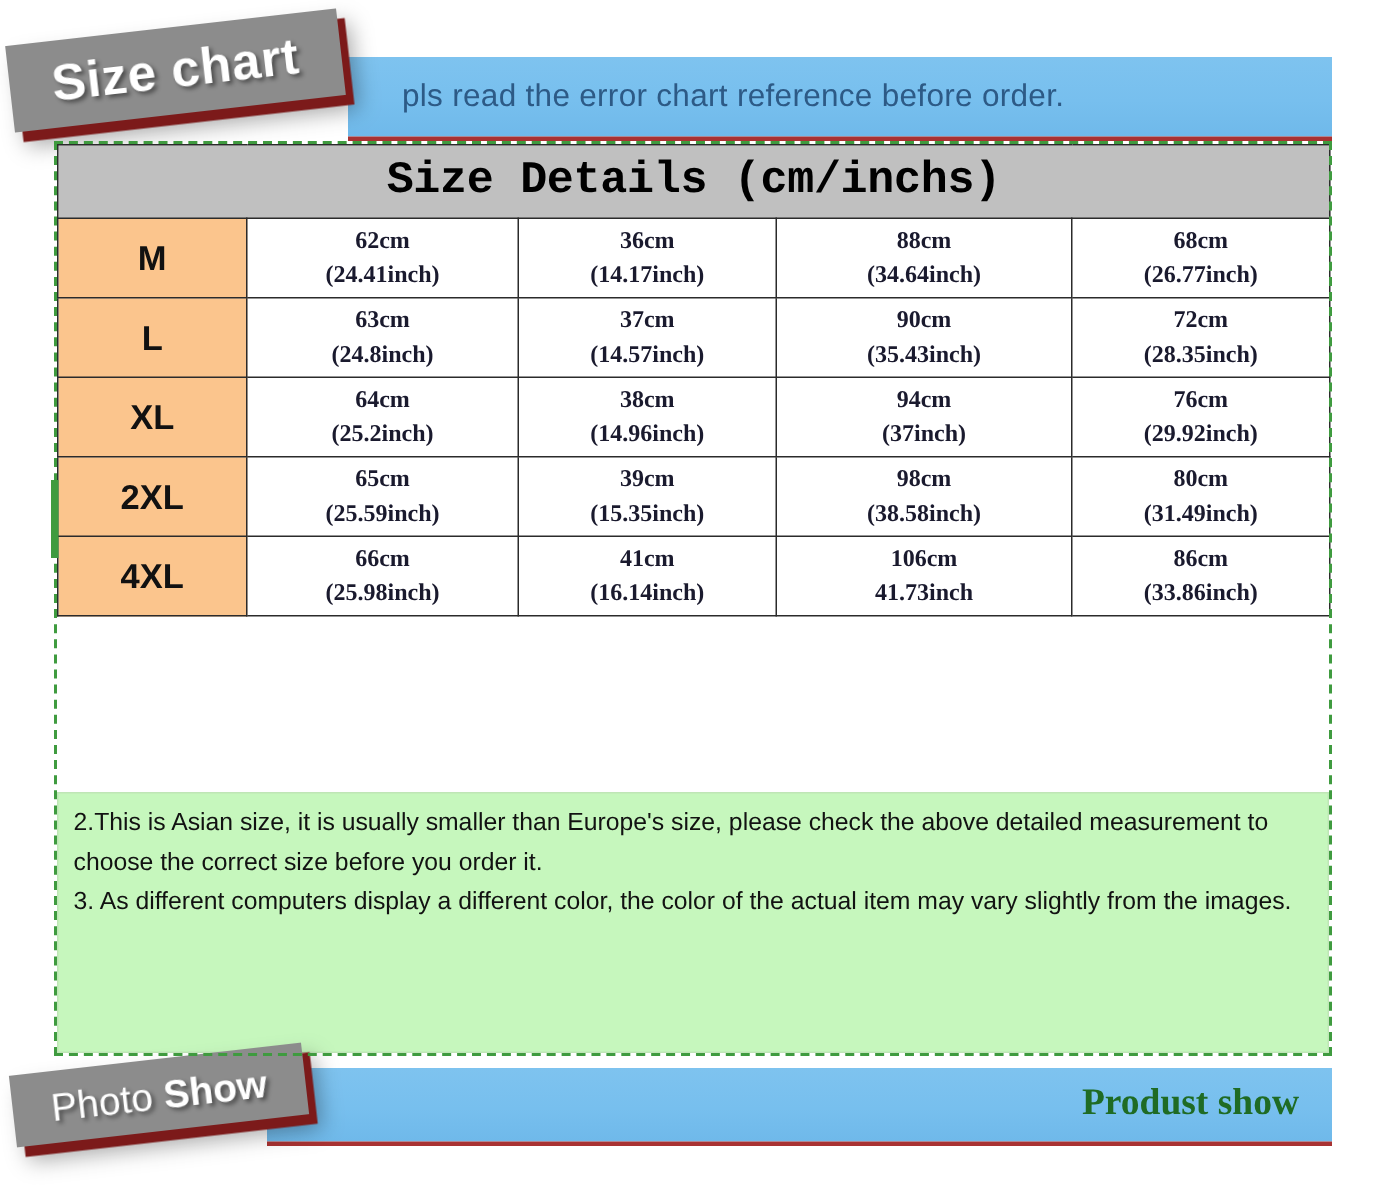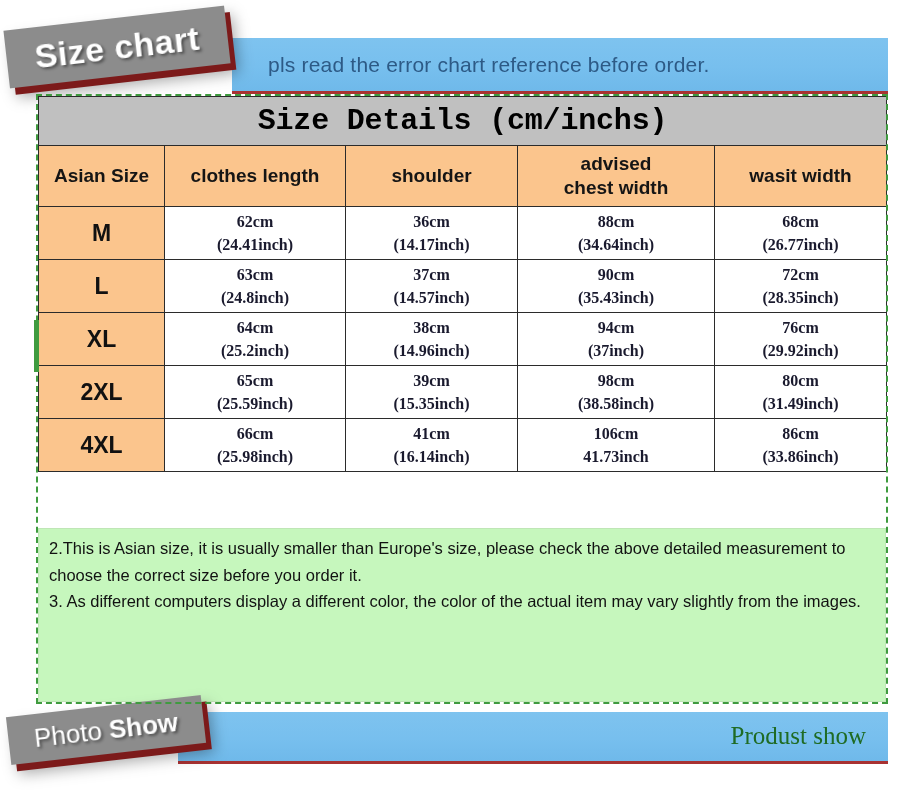--- a/index.html
+++ b/index.html
@@ -204,21 +204,21 @@
     letter-spacing: 1px;
     white-space: nowrap;
     font-family: "Liberation Sans", sans-serif;
   }
   .product-show {
     position: absolute;
     right: 22px;
     top: 50%;
     transform: translateY(-54%);
     font-size: 25px;
-    font-weight: normal;
+    font-weight: bold;
     color: #1f6b24;
     font-family: "Liberation Serif", serif;
     white-space: nowrap;
   }
 </style>
 </head>
 <body>
 
 <div class="top-banner">
   <div class="top-banner-text">pls read the error chart reference before order.</div>
@@ -237,38 +237,20 @@
       <col class="c0">
         <col class="c1">
         <col class="c2">
         <col class="c3">
         <col class="c4">
     </colgroup>
     <tbody>
       <tr>
         <td class="title-cell" colspan="5">Size Details (cm/inchs)</td>
       </tr>
-      <tr>
-        <td class="hdr-cell">
-          <span class="hl">Asian Size</span>
-        </td>
-        <td class="hdr-cell">
-          <span class="hl">clothes length</span>
-        </td>
-        <td class="hdr-cell">
-          <span class="hl">shoulder</span>
-        </td>
-        <td class="hdr-cell">
-          <span class="hl">advised</span>
-          <span class="hl">chest width</span>
-        </td>
-        <td class="hdr-cell">
-          <span class="hl">wasit width</span>
-        </td>
-      </tr>
 
       <tr>
         <td class="size-cell">M</td>
         <td class="val-cell">
           <span class="v-cm">62cm</span>
           <span class="v-in">(24.41inch)</span>
         </td>
         <td class="val-cell">
           <span class="v-cm">36cm</span>
           <span class="v-in">(14.17inch)</span>

